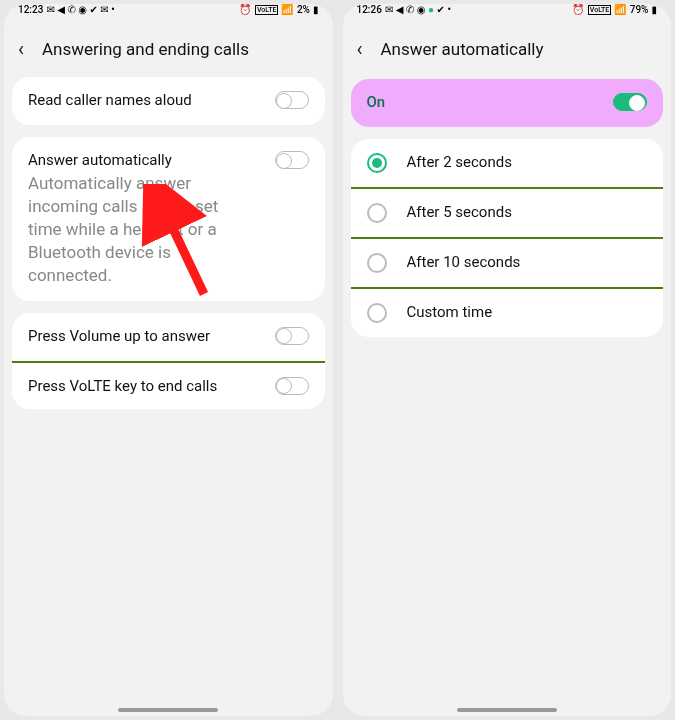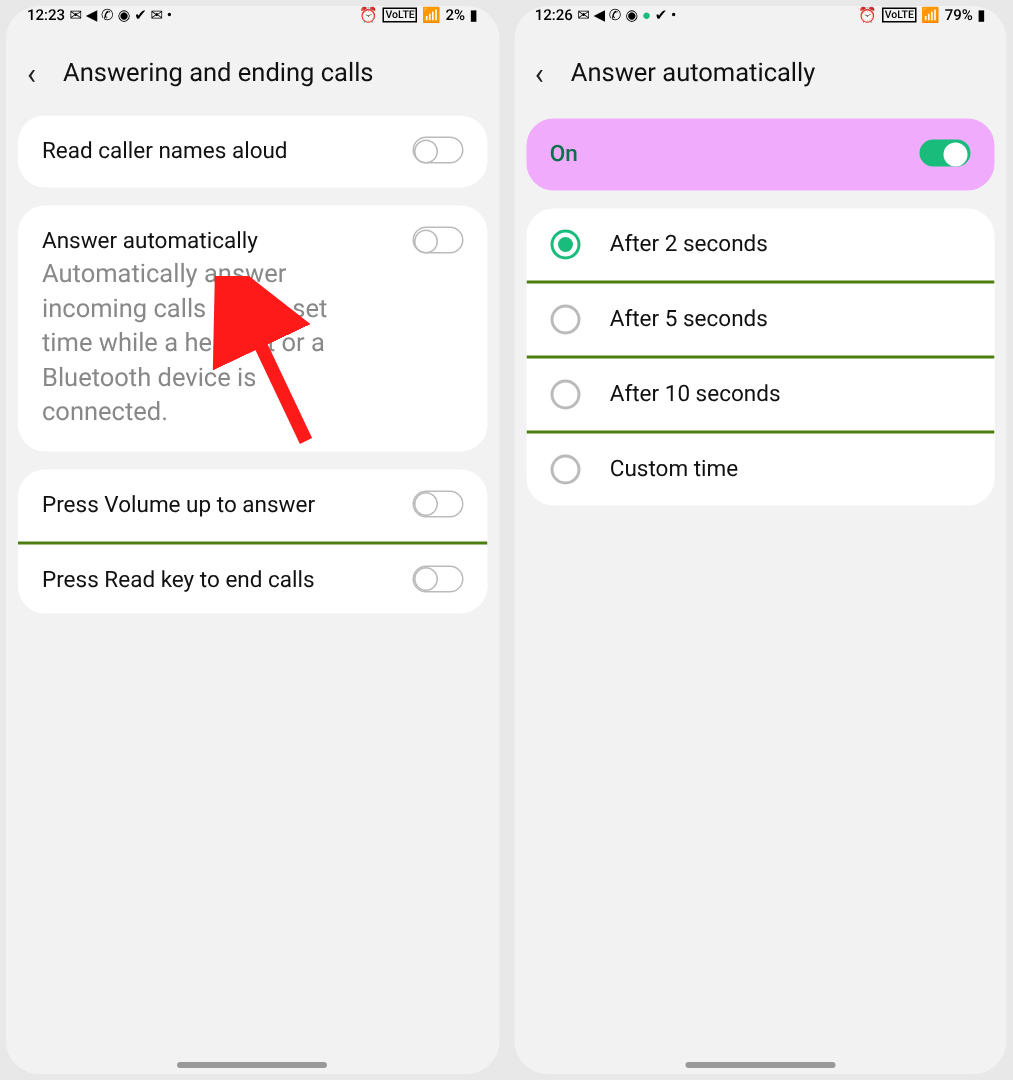--- a/index.html
+++ b/index.html
@@ -172,21 +172,21 @@
 
   <div class="card">
     <div class="row">
       <div class="row-text">
           <div class="row-title">Press Volume up to answer</div>
         </div>
       <div class="toggle"></div>
     </div>
     <div class="row">
       <div class="row-text">
-          <div class="row-title">Press Read key to end calls</div>
+          <div class="row-title">Press VoLTE key to end calls</div>
         </div>
       <div class="toggle"></div>
     </div>
   </div>
 
   <svg class="arrow-annotation" style="left:130px; top:180px;" width="90" height="120">
     <defs>
       <marker id="ah" markerWidth="8" markerHeight="8" refX="4" refY="4" orient="auto">
         <polygon points="0 0, 8 4, 0 8" fill="#ff1a1a"></polygon>
       </marker>

